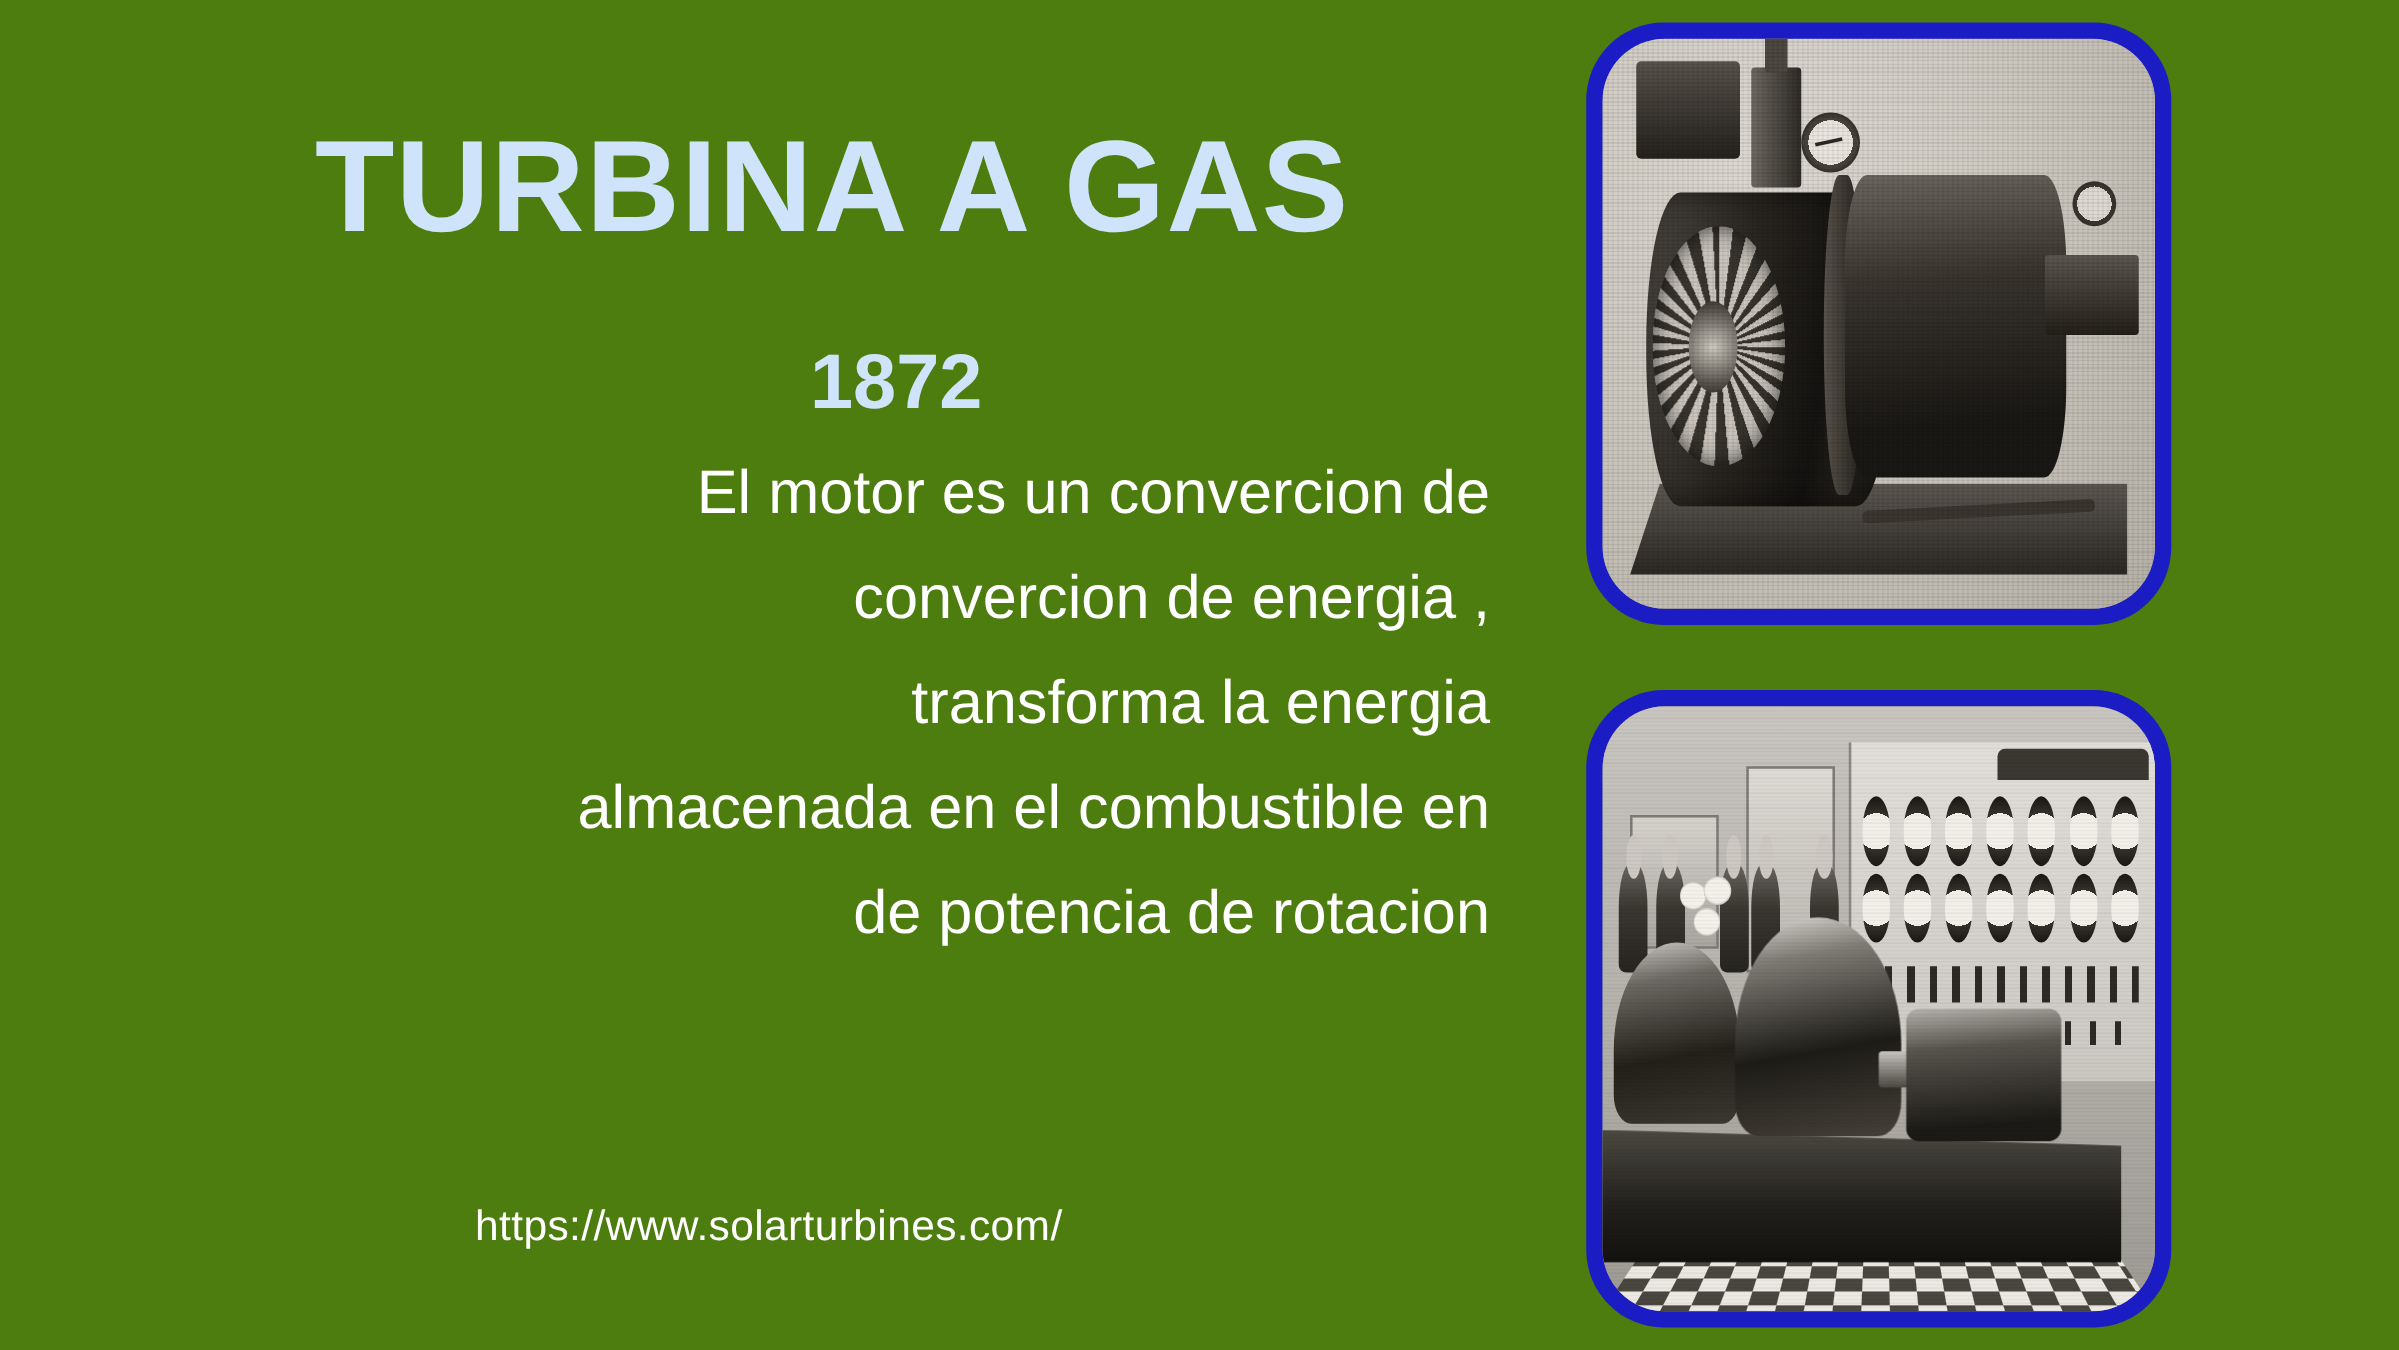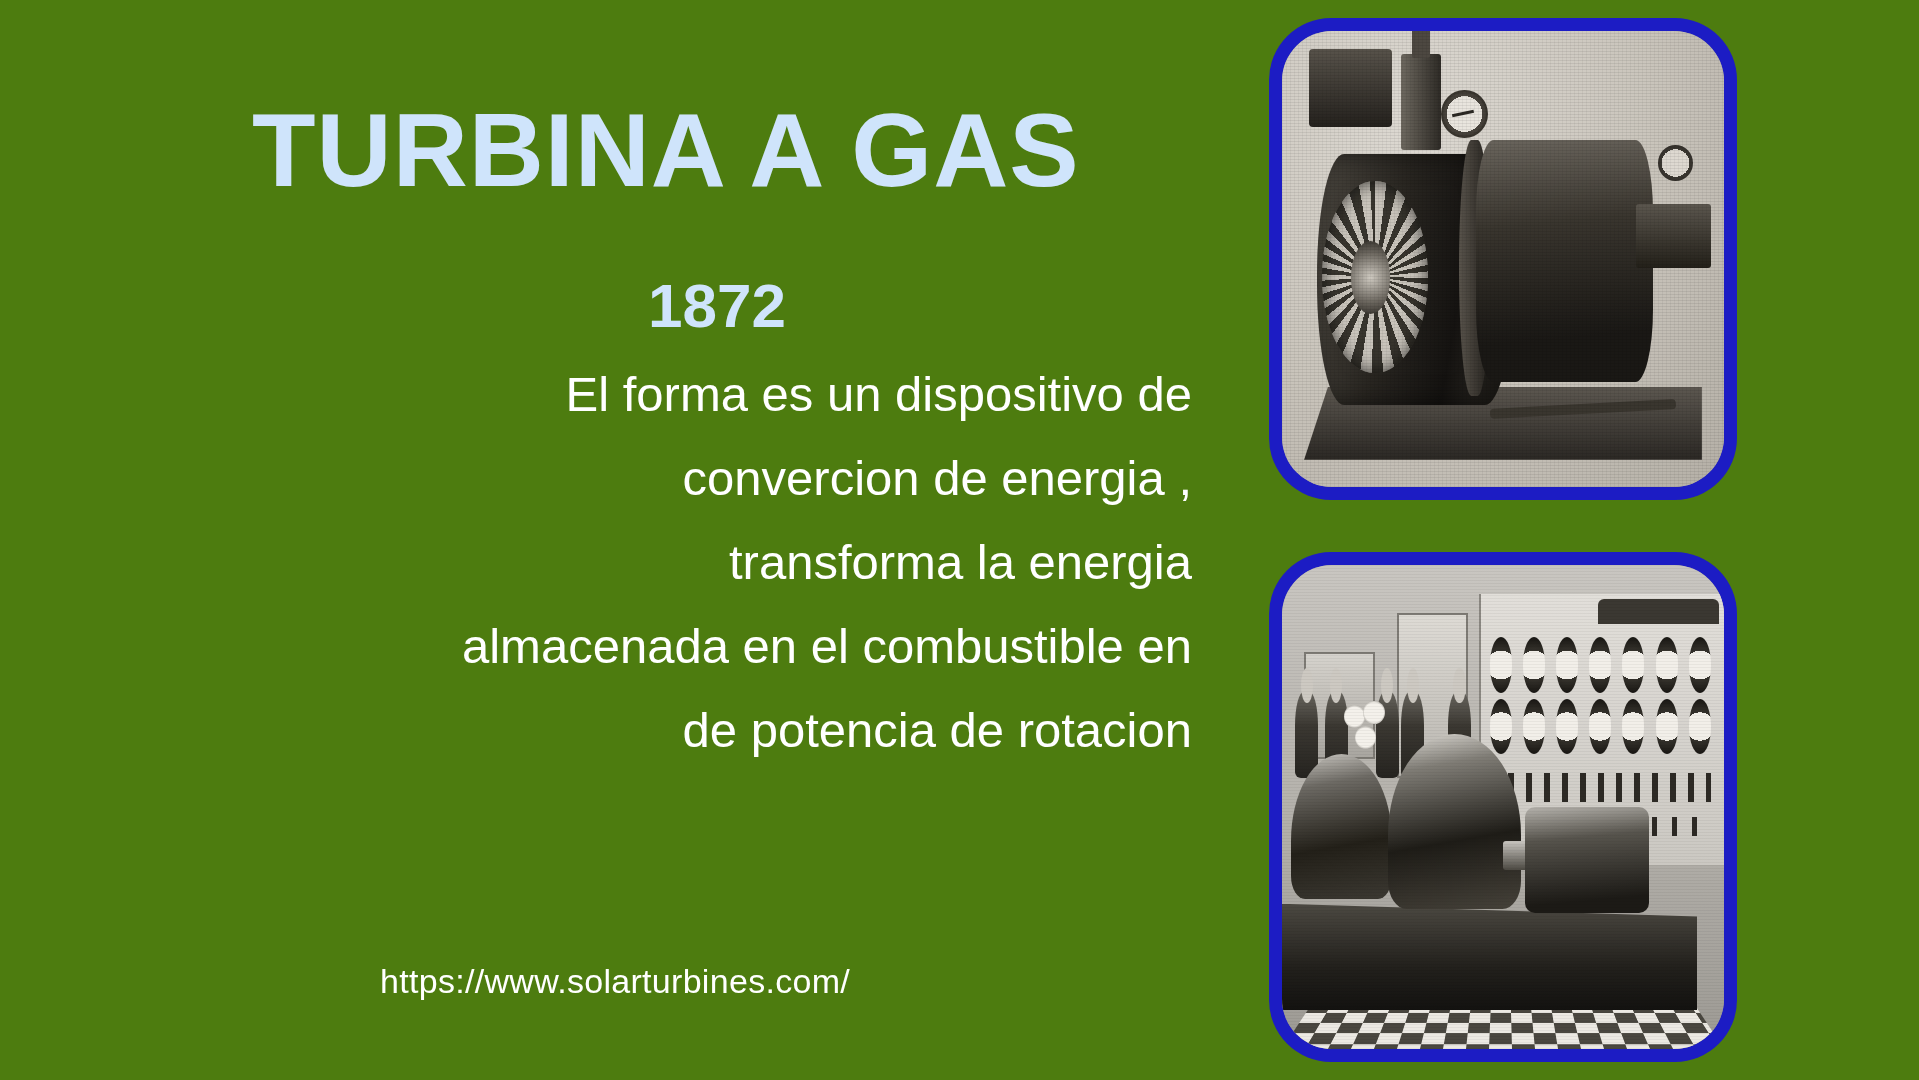--- a/index.html
+++ b/index.html
@@ -401,21 +401,21 @@
 
 <div id="slide">
 
   <div id="text-column">
 
     <div id="slide-title">TURBINA A GAS</div>
 
     <div id="slide-year">1872</div>
 
     <div id="body-paragraph">
-      <span class="line">El forma es un dispositivo de</span>
+      <span class="line">El motor es un convercion de</span>
       <span class="line">convercion de energia ,</span>
       <span class="line">transforma la energia</span>
       <span class="line">almacenada en el combustible en</span>
       <span class="line">de potencia de rotacion</span>
     </div>
 
     <div id="source-url">https://www.solarturbines.com/</div>
   </div>
 
   <div id="image-column">

